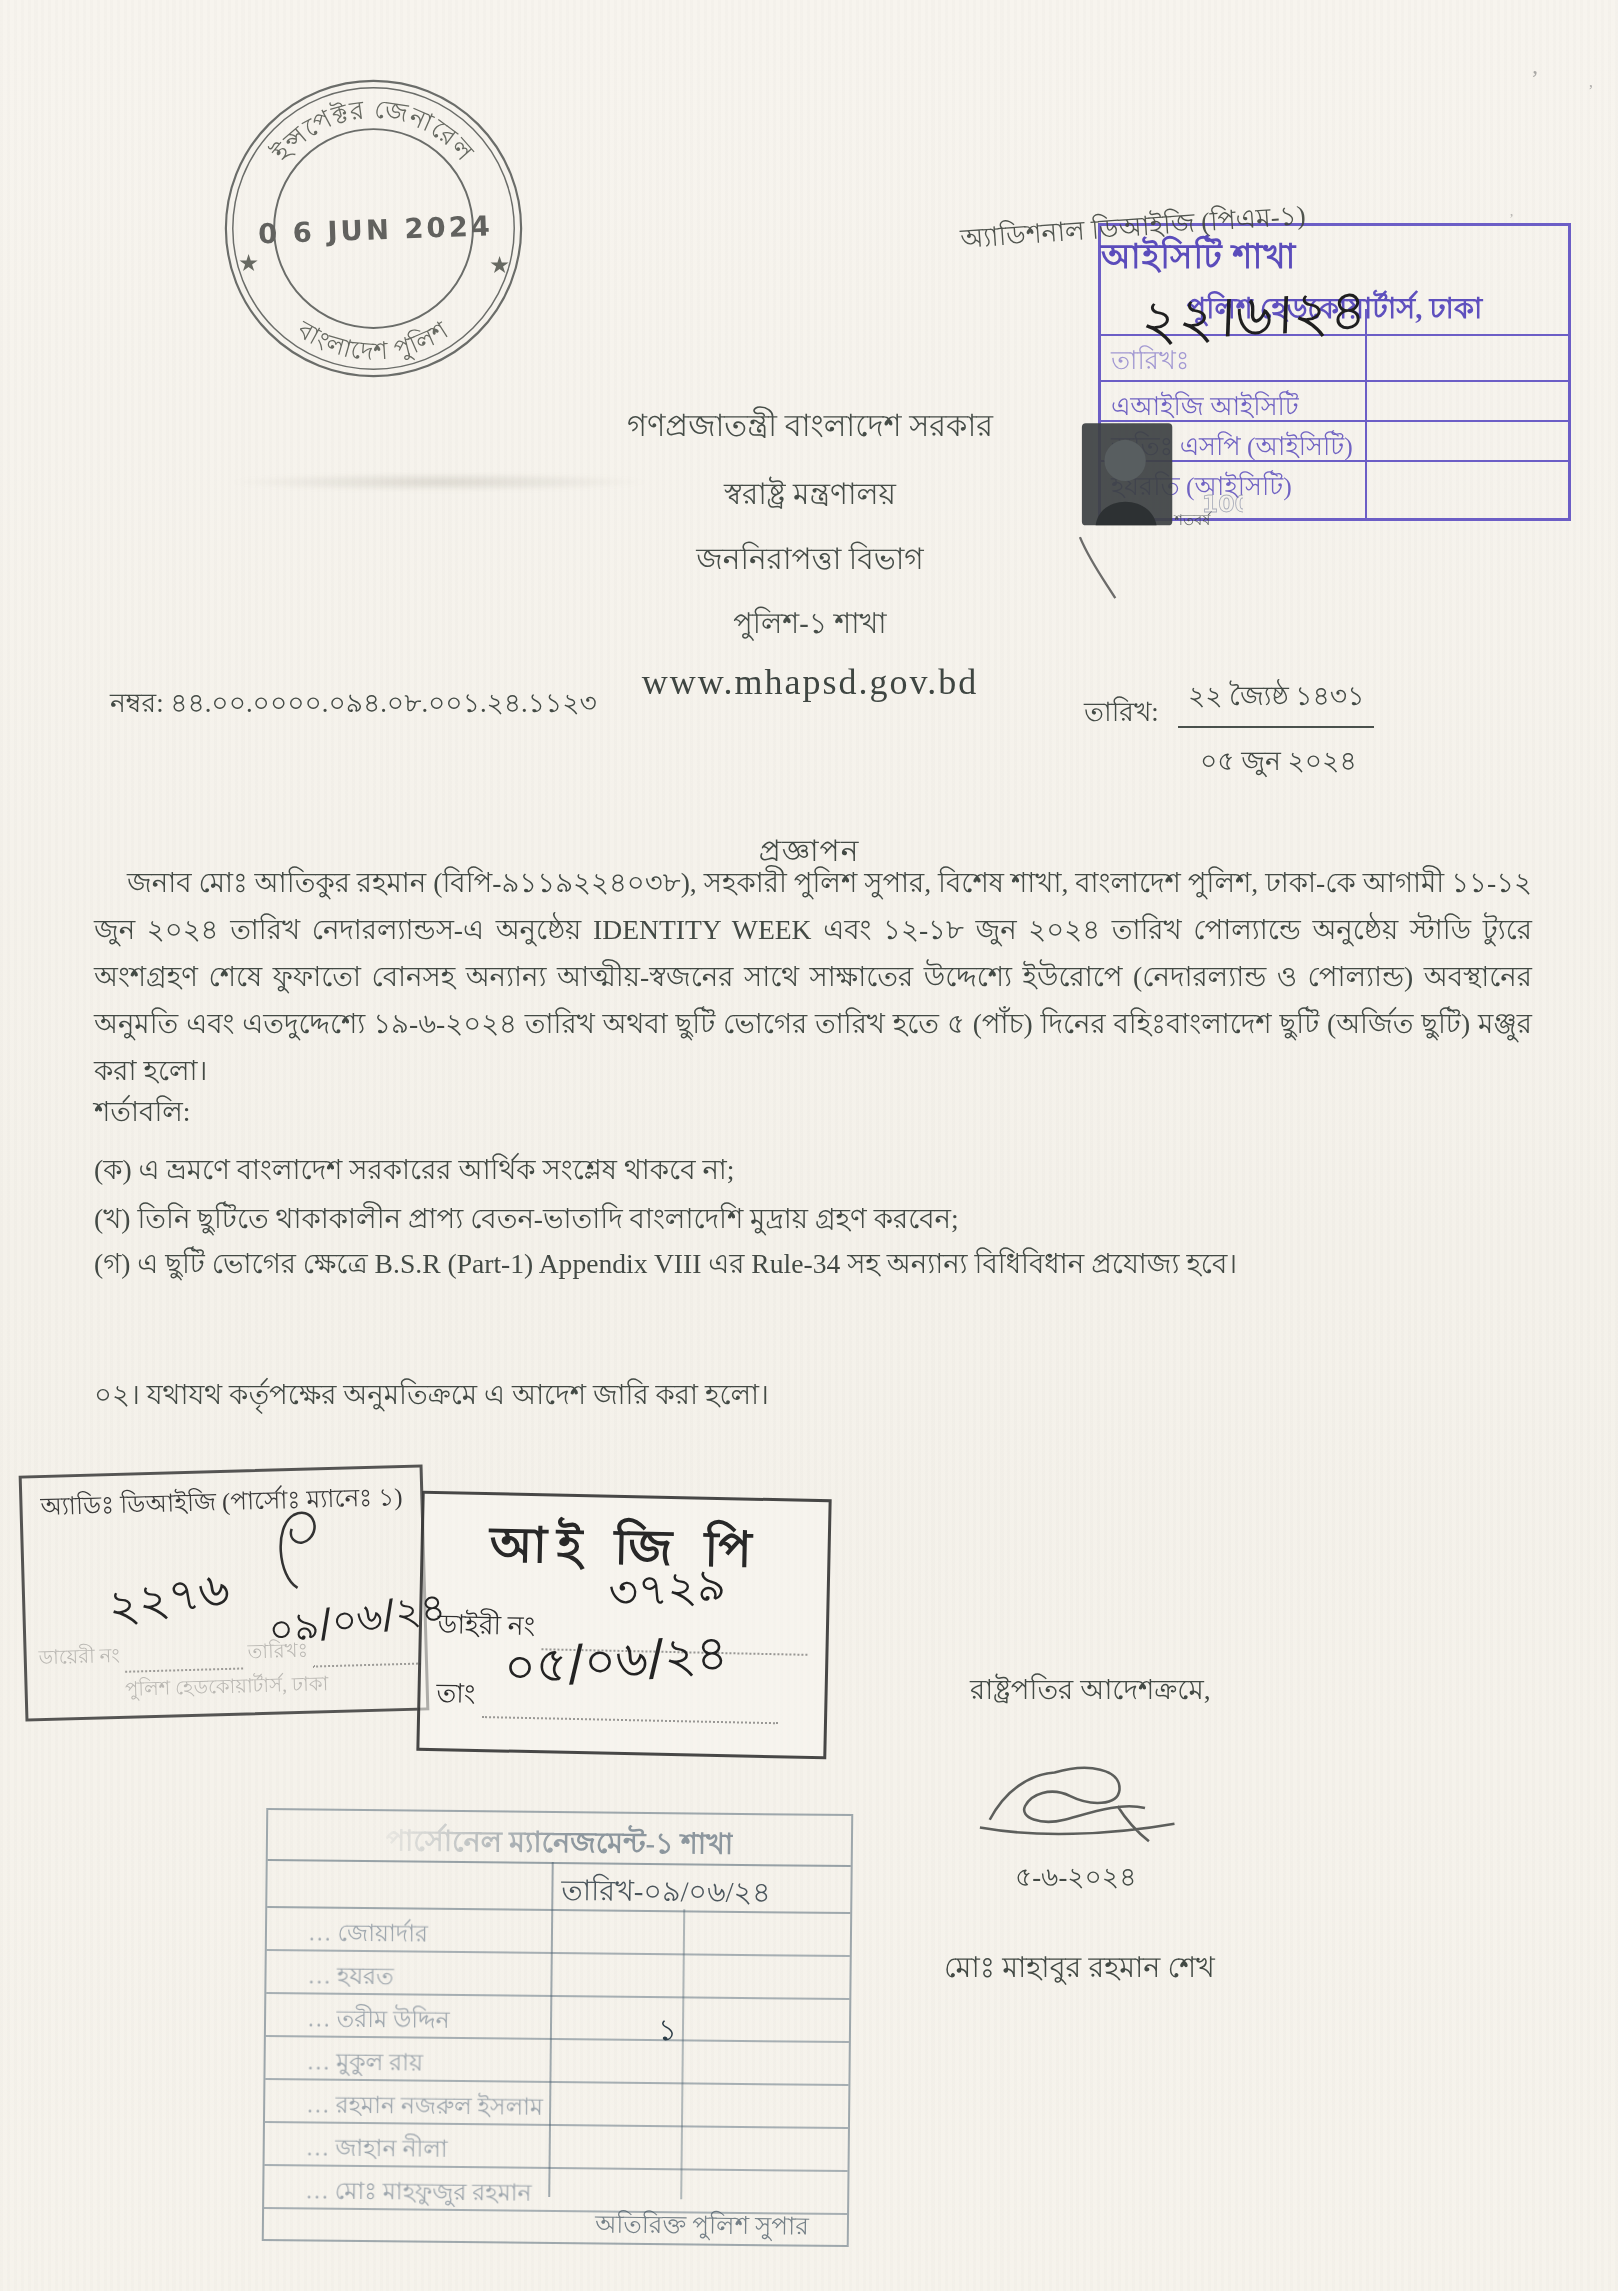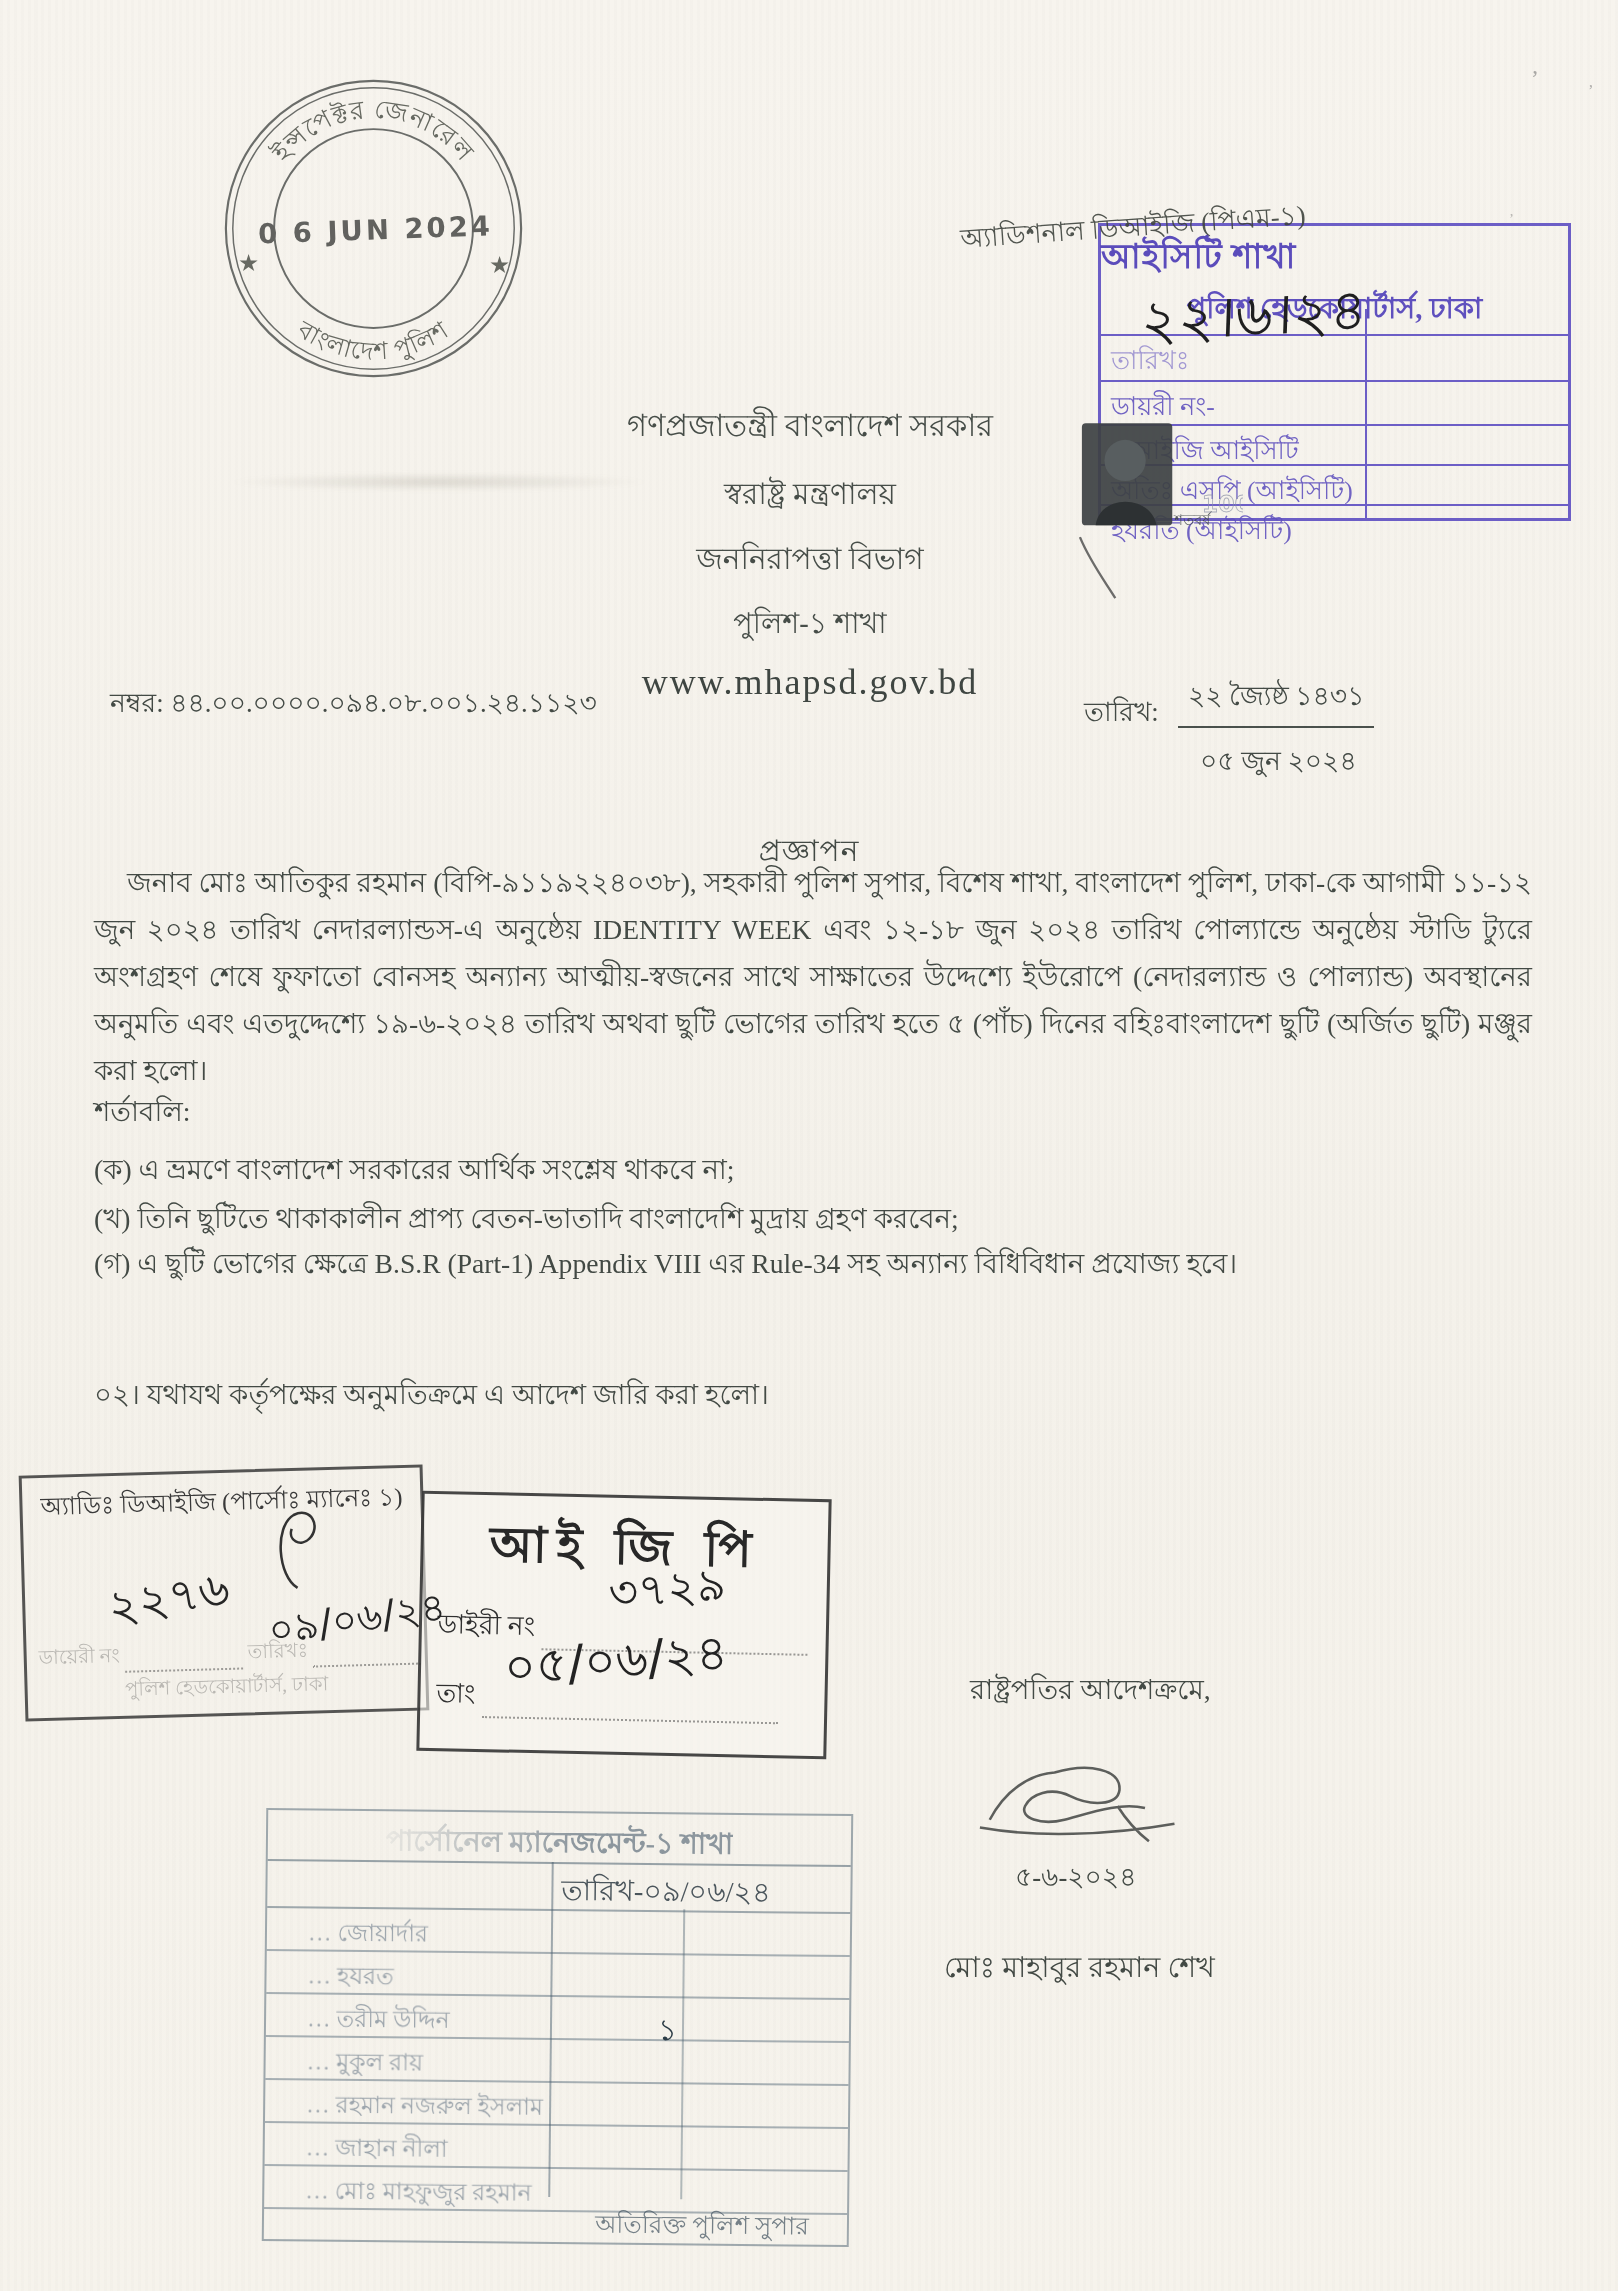--- a/index.html
+++ b/index.html
@@ -118,23 +118,20 @@
   </svg>
 
   <div class="abs ict-note bn">অ্যাডিশনাল ডিআইজি (পিএম-১)</div>
 
   <div class="abs ict bn">
     <div class="t1">আইসিটি শাখা</div>
     <div class="t2">পুলিশ হেডকোয়ার্টার্স, ঢাকা</div>
     <div class="ict-row" style="height:44px;">
       <span class="lbl" style="opacity:.55;">তারিখঃ</span>
     </div>
-    <div class="ict-row" style="height:42px;">
-      <span class="lbl">ডায়রী নং-</span>
-    </div>
     <div class="ict-row" style="height:38px;">
       <span class="lbl">এআইজি আইসিটি</span>
     </div>
     <div class="ict-row" style="height:38px;">
       <span class="lbl">অতিঃ এসপি (আইসিটি)</span>
     </div>
     <div class="ict-row" style="height:41px;">
       <span class="lbl">হযরতি (আইসিটি)</span>
     </div>
     <div class="ict-vline"></div>

